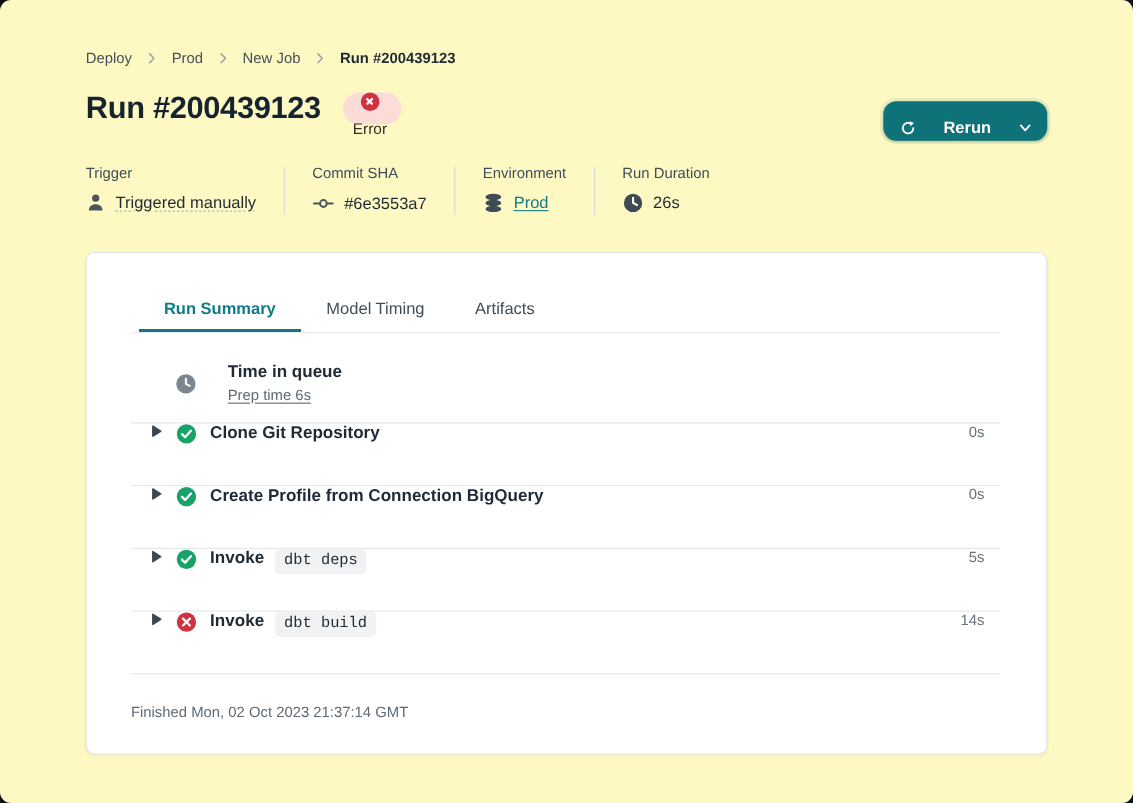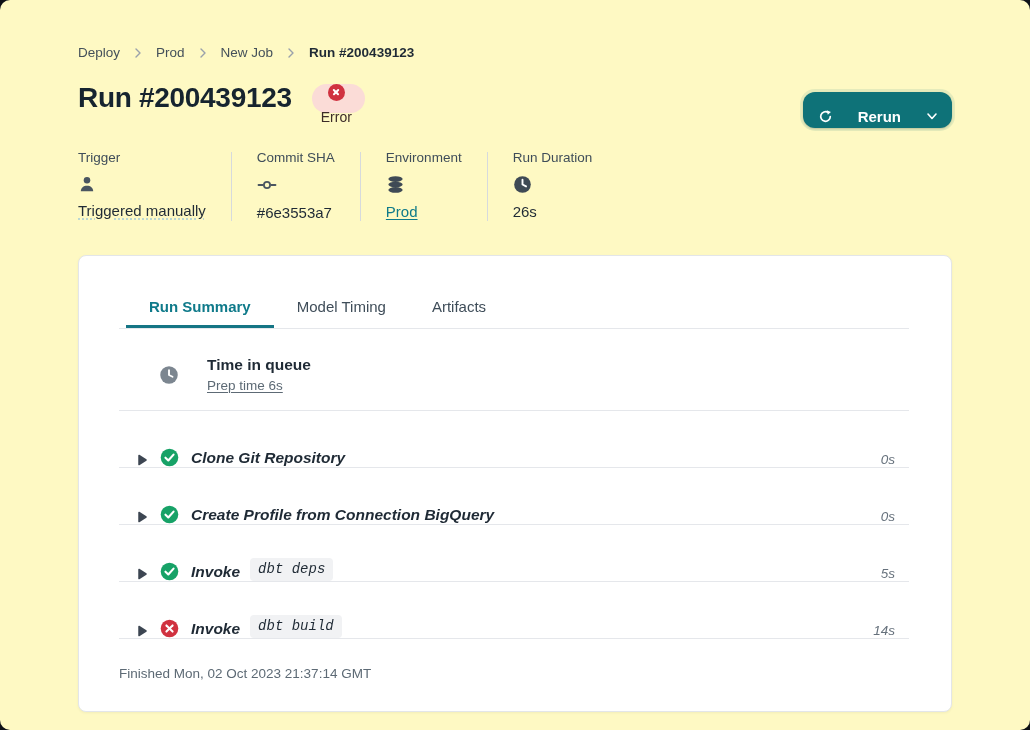--- a/index.html
+++ b/index.html
@@ -37,21 +37,21 @@
     display:flex; align-items:center; gap:25px; padding:12px 14px 0 15px;
     background:#0e7278; color:#fff; border:none; border-radius:12px;
     font-family:inherit; font-size:15px; font-weight:bold; cursor:pointer;
     box-shadow:0 0 0 3px rgba(14,114,120,0.10), 0 1px 2px rgba(0,0,0,0.18);
   }
 
   
   .meta-row { display:flex; margin:36px 78px 0; }
   .meta-sep { width:1px; background:#d6dadd; margin:2px 25px 0; }
   .meta-label { font-size:13.5px; color:#3f4d59; }
-  .meta-value { display:flex; gap:9px; margin-top:10px; font-size:15px; color:#1f2a35;flex-direction:column; }
+  .meta-value { display:flex; align-items:center; gap:9px; margin-top:10px; font-size:15px; color:#1f2a35; }
   .meta-icon { display:flex; align-items:center; color:#4a5560; }
   .dotted-underline { text-decoration:underline dotted #a4cbd9; text-underline-offset:3px; cursor:help; }
   .env-link { color:#0f7a8a; text-decoration:underline; text-underline-offset:2px; cursor:pointer; }
 
   
   .card {
     margin:34px 78px 0; width:874px; height:457px;
     border:1px solid #e3e6e9; border-radius:8px; background:#fff;
     box-shadow:0 1px 3px rgba(0,0,0,0.05);
   }
@@ -59,21 +59,21 @@
 
   .tab-bar { display:flex; margin-top:30px; border-bottom:1px solid #e5e7eb; padding-left:7px; }
   .tab { padding:12px 23px 13px; font-size:15px; color:#3f4d59; cursor:pointer; }
   .tab.active { color:#0f7a8a; font-weight:bold; box-shadow:inset 0 -3px 0 #157585; }
 
   .queue-row { display:flex; align-items:center; gap:28px; padding:27px 0 17px 40px; }
   .queue-clock { width:20px; height:20px; flex:0 0 auto; }
   .queue-title { font-size:15.5px; font-weight:bold; color:#1f2a35; }
   .queue-sub { font-size:13.5px; color:#5d6a75; text-decoration:underline; text-underline-offset:2px; margin-top:4px; cursor:pointer; }
 
-  .step-row { display:flex; align-items:flex-end; height:57px; padding-left:17px; border-top:1px solid #e5e7eb;font-style:italic; }
+  .step-row { display:flex; align-items:flex-start; height:57px; padding-left:17px; border-top:1px solid #e5e7eb; }
   .caret { display:flex; align-items:center; cursor:pointer; flex:0 0 auto; }
   .status-ico { margin-left:12px; flex:0 0 auto; display:flex; }
   .step-label { margin-left:12px; font-size:15.5px; font-weight:bold; color:#1f2a35; }
   .code-pill {
     margin-left:10px; background:#f1f2f4; border-radius:4px; padding:3px 8px 4px;
     font-family:"Liberation Mono", monospace; font-size:14px; color:#1f2a35;
   }
   .duration { margin-left:auto; padding-right:14px; font-size:13.5px; color:#66717c; }
 
   .footer-row { border-top:1px solid #e5e7eb; padding-top:27px; font-size:13.5px; color:#5d6a75; }

